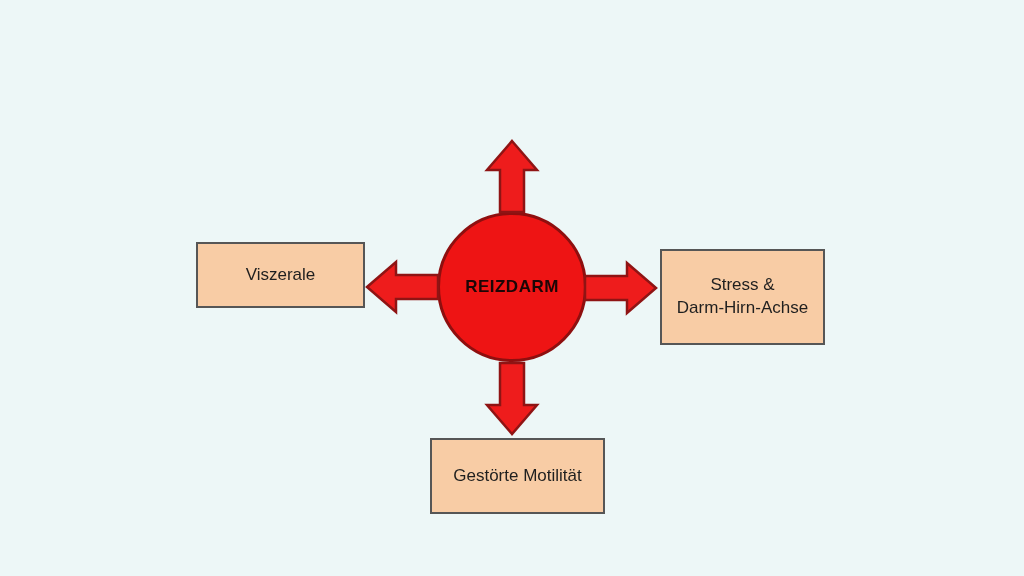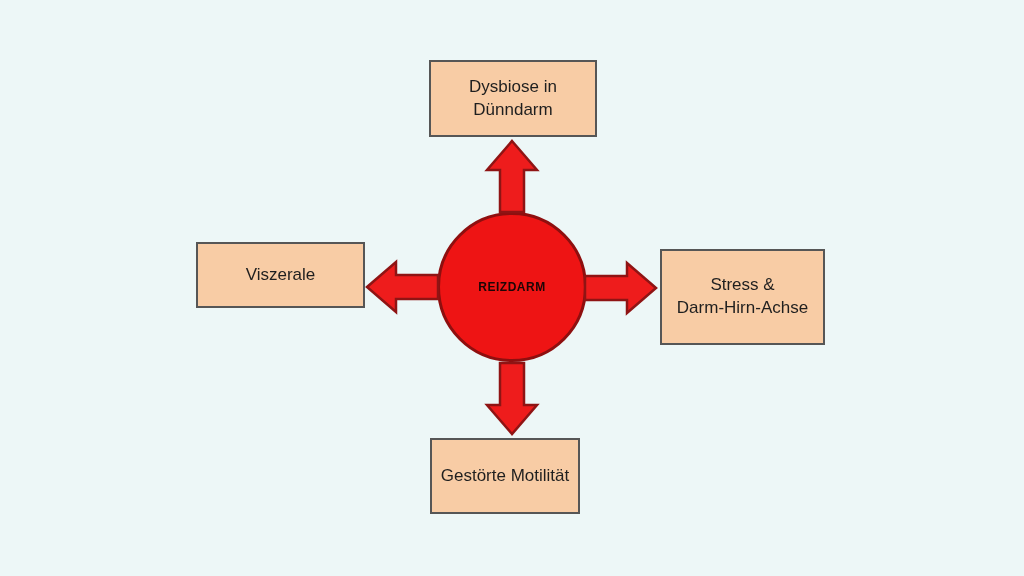--- a/index.html
+++ b/index.html
@@ -26,63 +26,59 @@
     justify-content: center;
     text-align: center;
     color: #1f1f1f;
     font-size: 17px;
     line-height: 1.35;
   }
   .node-box span { display: block; white-space: nowrap; }
   #box-top    { left: 429px; top: 60px;  width: 168px; height: 77px; }
   #box-left   { left: 196px; top: 242px; width: 169px; height: 66px; }
   #box-right  { left: 660px; top: 249px; width: 165px; height: 96px; }
-  #box-bottom { left: 430px; top: 438px; width: 150px; height: 76px; }
+  #box-bottom { left: 430px; top: 438px; width: 175px; height: 76px; }
   #hub-circle {
     position: absolute;
     left: 437px;
     top: 212px;
     width: 150px;
     height: 150px;
     border-radius: 50%;
     background: #ee1414;
     border: 3px solid #8e0f0f;
     box-sizing: border-box;
     display: flex;
     align-items: center;
     justify-content: center;
   }
   #hub-circle .hub-label {
     color: #1c0606;
     font-weight: bold;
-    font-size: 12px;
+    font-size: 17px;
     letter-spacing: 0.5px;
   }
   .arrow { position: absolute; }
   .arrow svg { display: block; }
   .arrow polygon {
     fill: #ee1c1c;
     stroke: #8f1414;
     stroke-width: 2.5;
     stroke-linejoin: miter;
   }
   #arrow-up    { left: 484px; top: 139px; }
   #arrow-down  { left: 484px; top: 361px; }
   #arrow-left  { left: 365px; top: 259px; }
   #arrow-right { left: 583px; top: 260px; }
 </style>
 </head>
 <body>
 
 <div id="stage">
 
-  <div class="node-box" id="box-top">
-    <span>Dysbiose in</span>
-    <span>Dünndarm</span>
-  </div>
 
   <div class="node-box" id="box-left">
     <span>Viszerale</span>
   </div>
 
   <div class="node-box" id="box-right">
     <span>Stress &amp;</span>
     <span>Darm-Hirn-Achse</span>
   </div>
 

